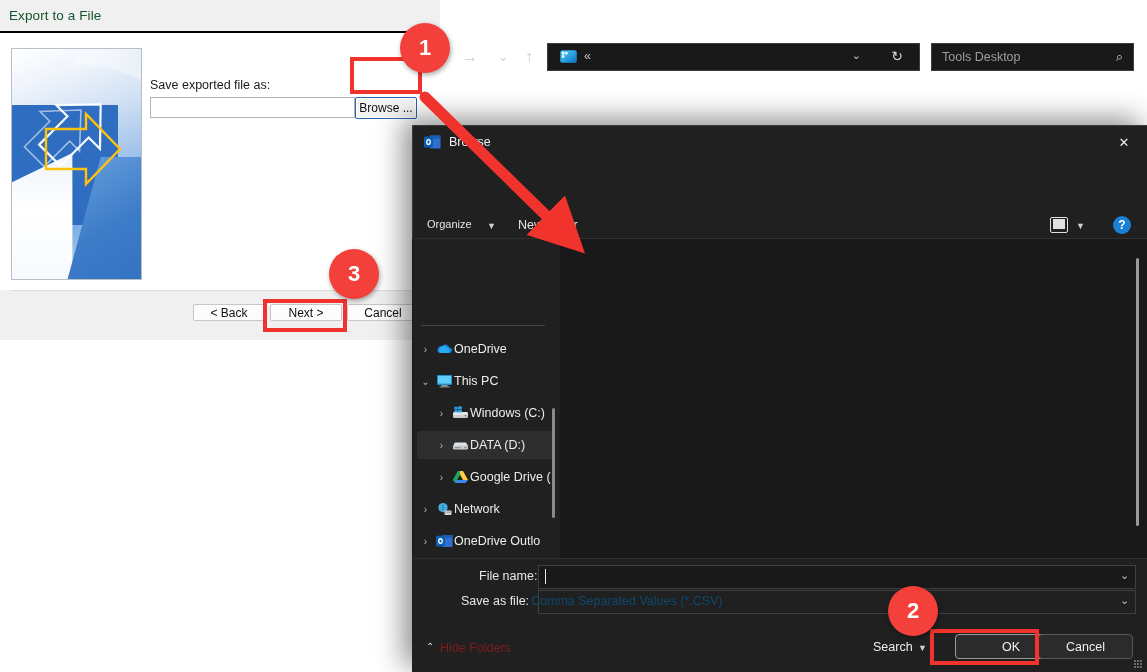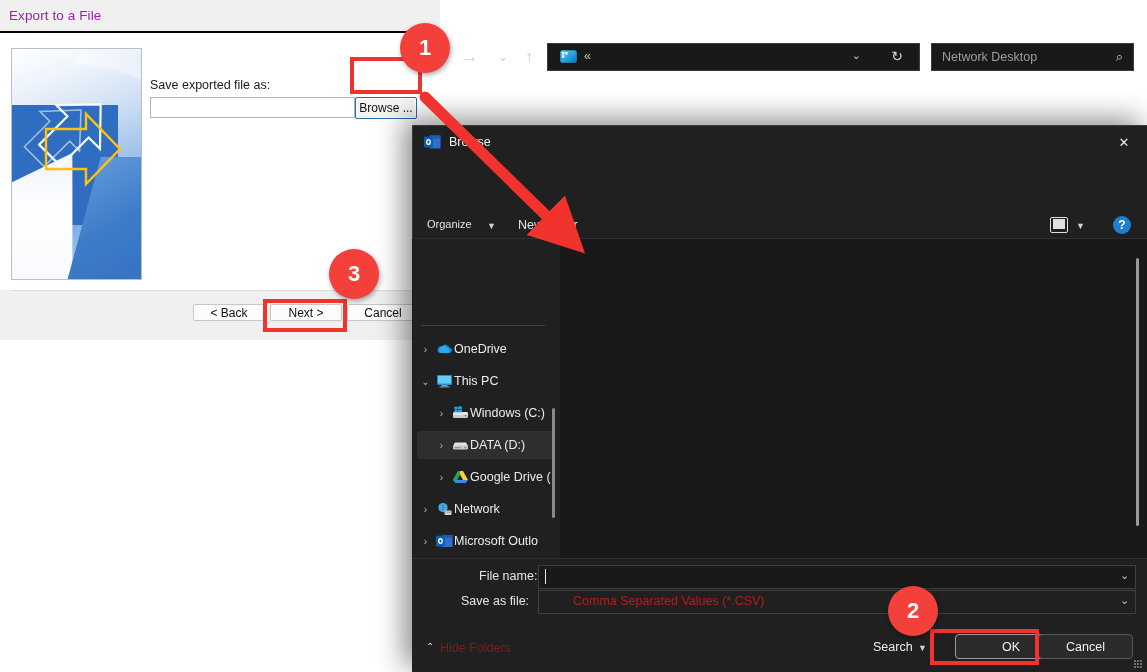--- a/index.html
+++ b/index.html
@@ -14,21 +14,21 @@
   #wizard{
     position:absolute;left:0;top:0;width:440px;height:340px;
     background:#f0f0f0;
   }
   #wizard-titlebar{
     position:absolute;left:0;top:0;width:440px;height:31px;
     background:#f0f0f0;
   }
   #wizard-title{
     position:absolute;left:9px;top:8px;
-    font-size:13.5px;color:#a21caf;letter-spacing:.1px;
+    font-size:13.5px;color:#14532d;letter-spacing:.1px;
   }
   #wizard-body{
     position:absolute;left:0;top:31px;width:440px;height:259px;
     background:#ffffff;border-top:2px solid #000000;
   }
   #wizard-graphic{
     position:absolute;left:11px;top:15px;width:129px;height:230px;
     border:1px solid #b9bfc7;overflow:hidden;
     background:linear-gradient(160deg,#ffffff 0%,#eef3fb 16%,#cfe0f4 34%,#9dc0ea 55%,#7daee4 72%,#a8c8ee 88%,#dbe8f8 100%);
   }
@@ -209,21 +209,21 @@
     background:#191919;border:1px solid #3f3f3f;box-sizing:border-box;
   }
   #in-filename-caret{
     position:absolute;left:545px;top:569px;width:1px;height:15px;background:#e8e8e8;
   }
   #in-filename-chev{position:absolute;left:1120px;top:569px;font-size:11px;color:#c2c2c2;}
   #in-savetype{
     position:absolute;left:538px;top:590px;width:598px;height:24px;
     background:#202020;border:1px solid #3f3f3f;box-sizing:border-box;
   }
-  #savetype-value{position:absolute;left:573px;top:594px;font-size:12.5px;color:#b91c1c;}
+  #savetype-value{position:absolute;left:531px;top:594px;font-size:12.5px;color:#0c4a6e;}
   #in-savetype-chev{position:absolute;left:1120px;top:594px;font-size:11px;color:#c2c2c2;}
 
   #hide-folders-caret{position:absolute;left:426px;top:641px;font-size:10px;color:#d5d5d5;}
   #hide-folders{position:absolute;left:440px;top:641px;font-size:12.5px;color:#7f1d1d;}
   #tools-btn{position:absolute;left:873px;top:640px;font-size:12.5px;color:#ededed;}
   #tools-caret{position:absolute;left:918px;top:643px;font-size:9px;color:#d0d0d0;}
   .dk-btn{
     position:absolute;top:634px;height:25px;
     background:#2b2b2b;border:1px solid #585858;border-radius:4px;
     font-size:12.5px;color:#f0f0f0;
@@ -341,21 +341,21 @@
       <rect x="5.2" y="2" width="2.4" height="2.4" fill="#ffffff"></rect>
       <rect x="2" y="5.2" width="2.4" height="2.4" fill="#ffffff"></rect>
     </svg>
   </div>
   <div id="addr-crumb">«</div>
   <div id="addr-chevron">⌄</div>
   <div id="addr-refresh">↻</div>
 </div>
 
 <div id="searchbox">
-  <div id="search-placeholder">Network Desktop</div>
+  <div id="search-placeholder">Tools Desktop</div>
   <div id="search-icon">⌕</div>
 </div>
 
 <div id="organize-btn">Organize</div>
 <div id="organize-caret">▼</div>
 <div id="newfolder-btn">New folder</div>
 <div id="view-icon"></div>
 <div id="view-caret">▼</div>
 <div id="help-btn">?</div>
 
@@ -444,21 +444,21 @@
         <div class="tw">›</div>
         <div class="tico">
           <svg width="17" height="14" viewBox="0 0 17 14">
             <rect x="6" y="1" width="10.5" height="12" fill="#2f6fd0"></rect>
             <rect x="6" y="1" width="10.5" height="3" fill="#1f5bb5"></rect>
             <rect x="0" y="1.8" width="9" height="10.6" rx="1.2" fill="#0a5fb0"></rect>
             <ellipse cx="4.5" cy="7.1" rx="2.4" ry="3" fill="#ffffff"></ellipse>
             <ellipse cx="4.5" cy="7.1" rx="1.1" ry="1.6" fill="#0a5fb0"></ellipse>
           </svg>
         </div>
-        <div class="tlabel">Microsoft Outlo</div>
+        <div class="tlabel">OneDrive Outlo</div>
       </div>
     </div>
 </div>
 <div id="sidebar-scroll"></div>
 
 <div id="filelist"></div>
 <div id="filelist-scroll"></div>
 
 <div id="dlg-bottom"></div>
 <div id="lbl-filename">File name:</div>

